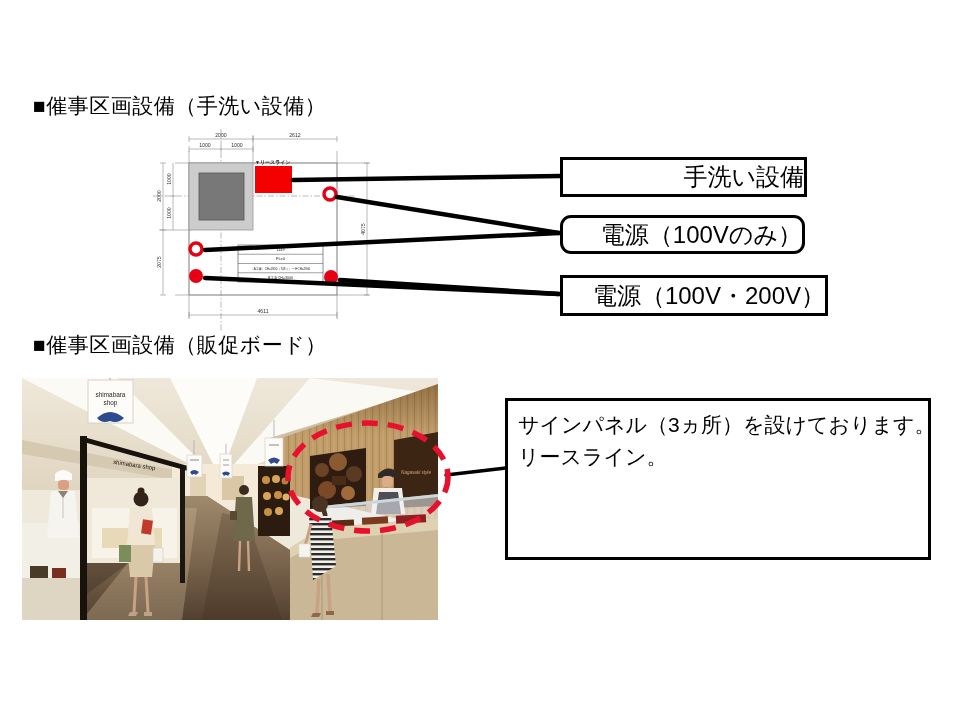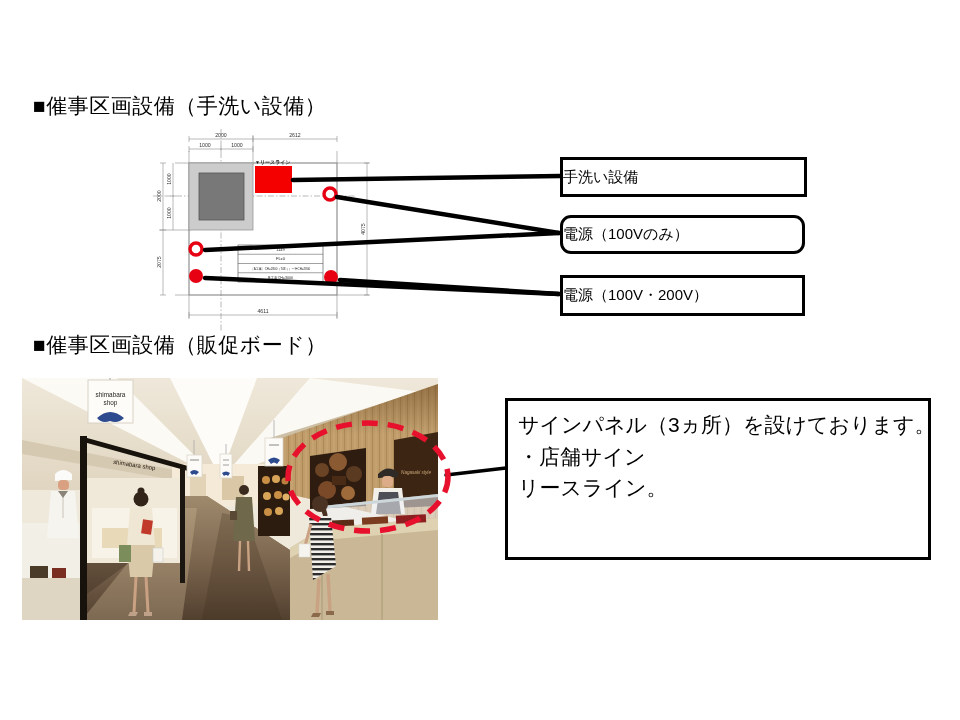--- a/index.html
+++ b/index.html
@@ -10,26 +10,26 @@
   }
   .heading{
     position:absolute;left:33px;font-size:21px;font-weight:normal;
     letter-spacing:0.5px;white-space:nowrap;
   }
   #heading-handwash{top:92px;}
   #heading-board{top:331px;}
 
   .label-box{
     position:absolute;border:3px solid #000;background:#fff;
-    display:flex;align-items:center;justify-content:flex-start;
-    font-size:15px;white-space:nowrap;
+    display:flex;align-items:center;justify-content:flex-end;
+    font-size:24px;white-space:nowrap;
   }
   #label-box-handwash{left:560px;top:157px;width:241px;height:34px;}
   #label-box-power100{left:560px;top:215px;width:239px;height:33px;border-radius:11px;}
-  #label-box-power200{left:560px;top:275px;width:239px;height:35px;}
+  #label-box-power200{left:560px;top:275px;width:239px;height:35px;padding-left:23px;}
 
   #plan-wrap{position:absolute;left:145px;top:125px;width:250px;height:210px;}
   #photo-wrap{position:absolute;left:22px;top:378px;width:416px;height:242px;}
 
   #overlay{position:absolute;left:0;top:0;width:960px;height:720px;pointer-events:none;}
 
   #callout-note{
     position:absolute;left:505px;top:398px;width:400px;height:140px;
     border:3px solid #000;background:#fff;padding:8px 10px;
     font-size:21px;line-height:1.5;
@@ -325,21 +325,20 @@
     <line x1="297" y1="201" x2="295" y2="235" stroke="#c9a183" stroke-width="3.4"></line>
     <line x1="306" y1="196" x2="308" y2="233" stroke="#c9a183" stroke-width="3.4"></line>
     <polygon points="291,235 299,235 297,239 289,239" fill="#8a6a4a"></polygon>
     <polygon points="304,233 312,233 312,237 304,237" fill="#8a6a4a"></polygon>
   </g>
 </svg>
 </div>
 
 <div id="callout-note">
   <div class="note-line">サインパネル（3ヵ所）を設けております。</div>
-  <div class="note-line">・店舗サイン</div>
   <div class="note-line">リースライン。</div>
 </div>
 
 <svg id="overlay" viewBox="0 0 960 720">
   <g stroke="#000" stroke-width="4.5" stroke-linecap="round">
     <line x1="293" y1="180" x2="560" y2="176"></line>
     <line x1="337" y1="197" x2="559" y2="233"></line>
     <line x1="205" y1="250" x2="559" y2="233"></line>
     <line x1="205" y1="278" x2="559" y2="294"></line>
     <line x1="340" y1="280" x2="559" y2="294"></line>

